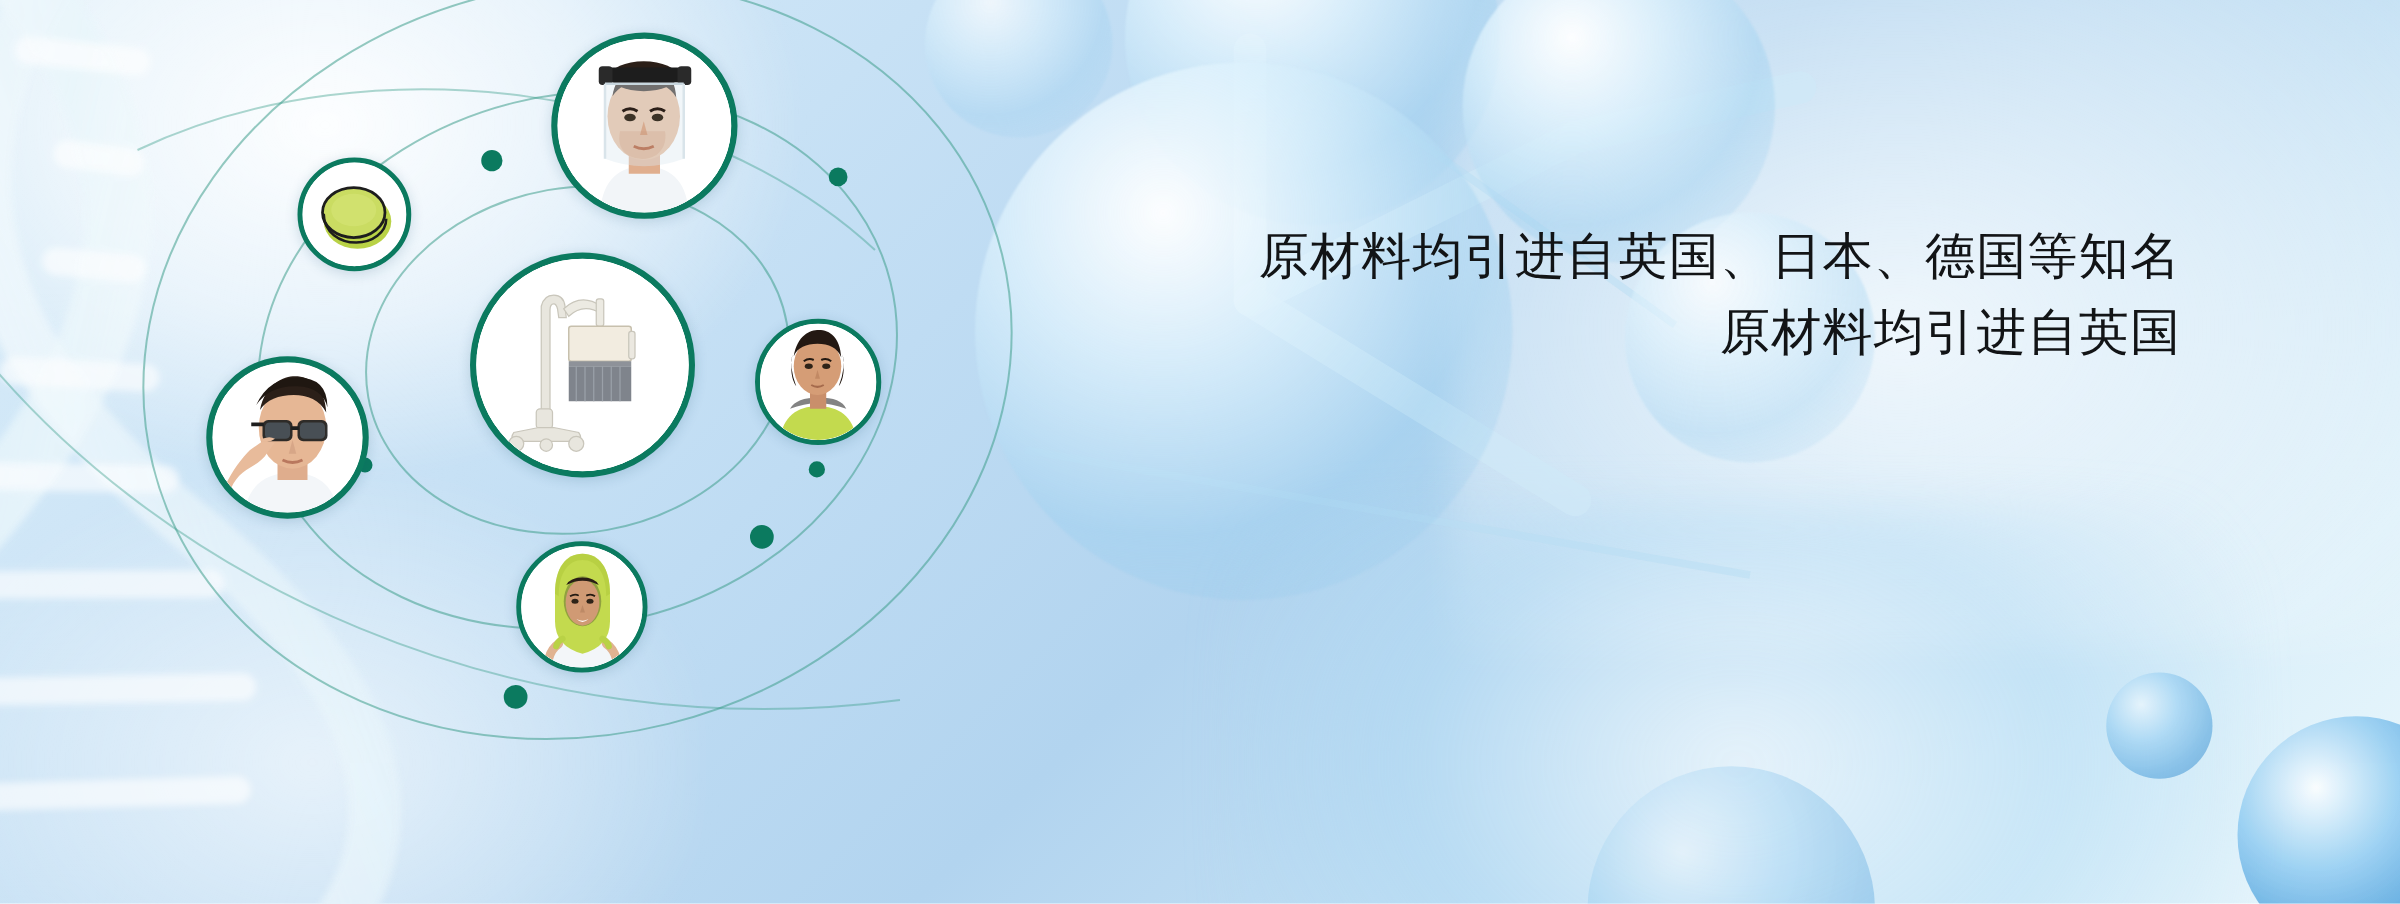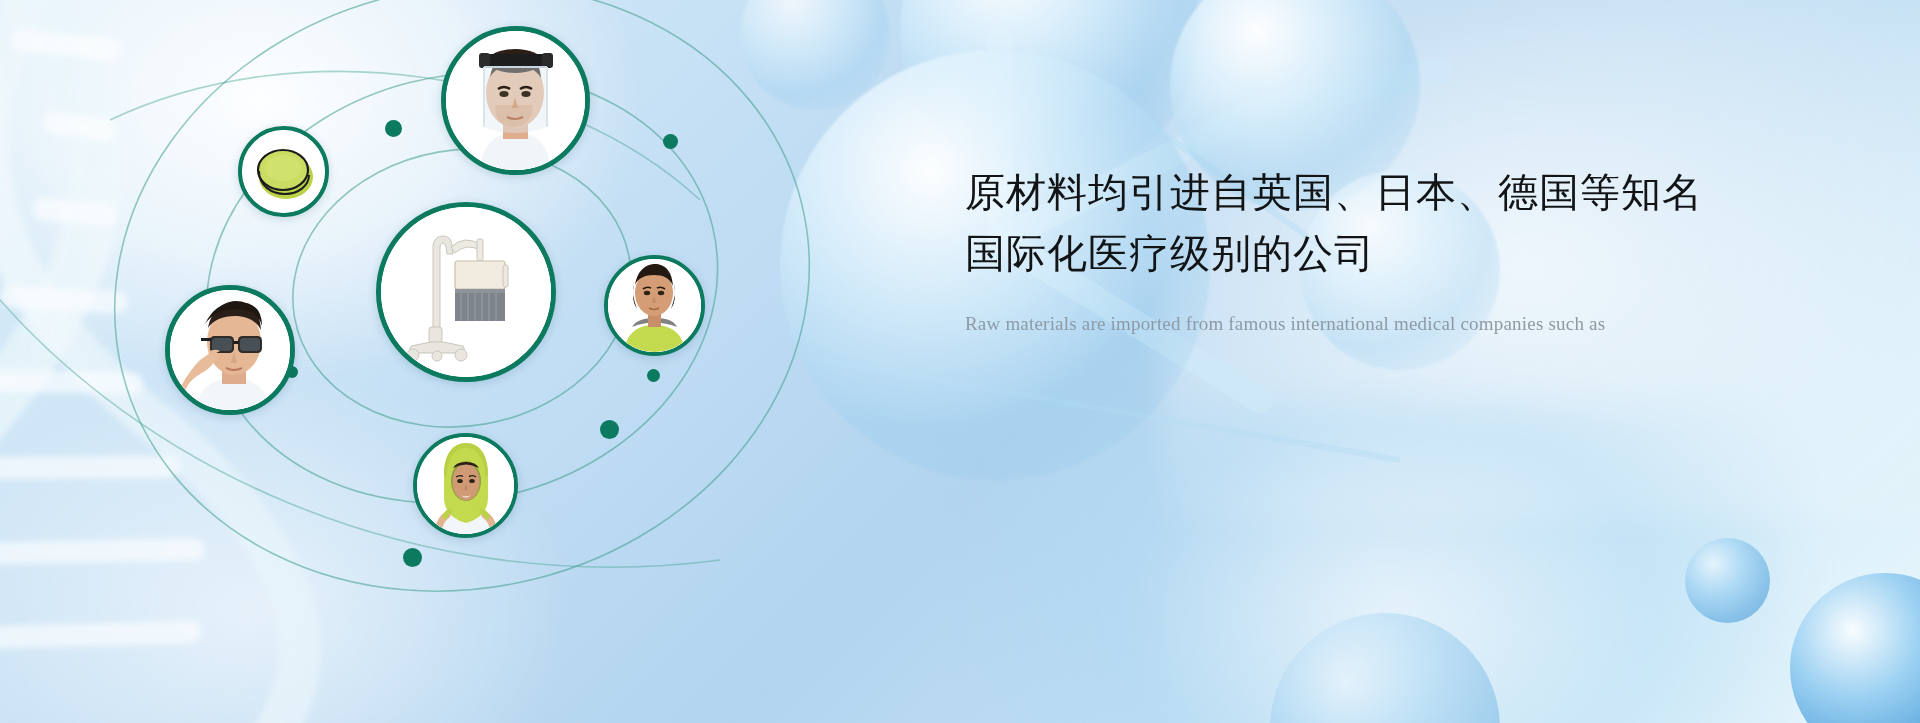--- a/index.html
+++ b/index.html
@@ -88,21 +88,22 @@
   .dot{position:absolute;border-radius:50%;background:#0b7a5f;}
   #dot-1{left:385px;top:120px;width:17px;height:17px;}
   #dot-2{left:663px;top:134px;width:15px;height:15px;}
   #dot-3{left:286px;top:366px;width:12px;height:12px;}
   #dot-4{left:647px;top:369px;width:13px;height:13px;}
   #dot-5{left:600px;top:420px;width:19px;height:19px;}
   #dot-6{left:403px;top:548px;width:19px;height:19px;}
 
   
   #text-block{
-    position:absolute;right:175px;top:164px;width:780px;
+    position:absolute;right:175px;top:177px;width:780px;
+    text-align:right;
   }
   .headline{
     font-family:"DejaVu Sans","Liberation Sans",sans-serif;
     font-size:40px;
     line-height:1.42;
     color:#121416;
     letter-spacing:1px;
     font-weight:400;
     white-space:nowrap;
   }
@@ -338,19 +339,18 @@
         <path d="M30,78 q-6,4 -8,12" stroke="#e0b391" stroke-width="7" stroke-linecap="round" fill="none"></path>
         <path d="M68,78 q6,4 8,12" stroke="#e0b391" stroke-width="7" stroke-linecap="round" fill="none"></path>
         <path d="M33,74 q-4,2 -5,6" stroke="#b9d246" stroke-width="5" stroke-linecap="round" fill="none"></path>
         <path d="M65,74 q4,2 5,6" stroke="#b9d246" stroke-width="5" stroke-linecap="round" fill="none"></path>
       </svg>
     </div>
   </div>
 
   <div id="text-block">
     <div class="headline">原材料均引进自英国、日本、德国等知名</div>
-    <div class="headline l2">国际化医疗级别的公司</div>
+    <div class="headline l2">原材料均引进自英国</div>
     <div class="sub">
-      <div>Raw materials are imported from famous international medical companies such as</div>
     </div>
   </div>
 
 </div>
 
 </body></html>

